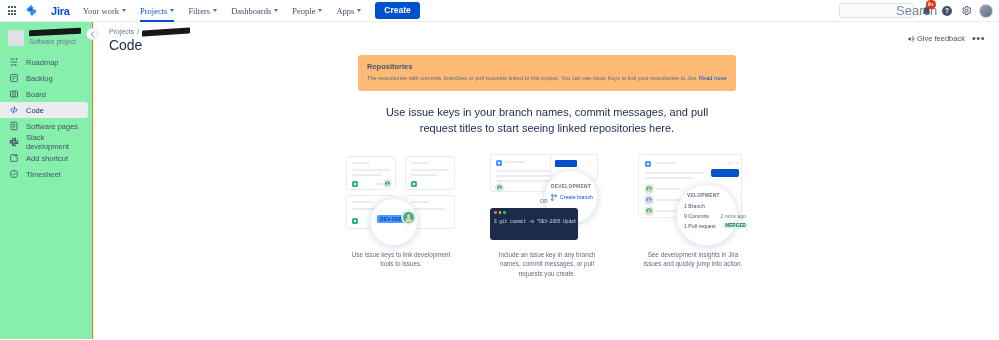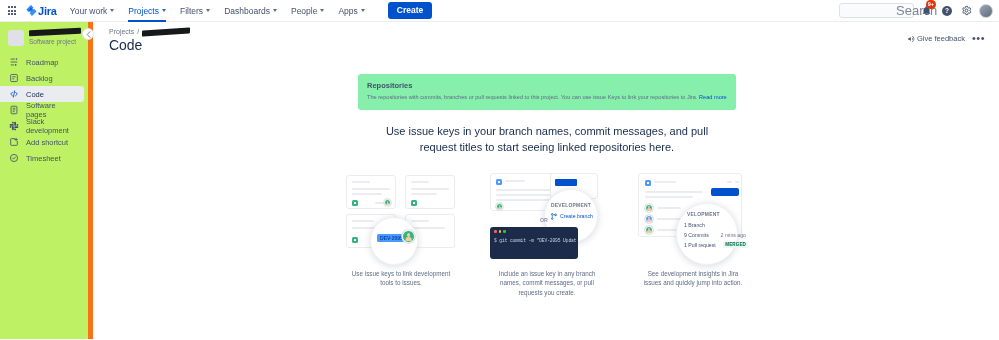--- a/index.html
+++ b/index.html
@@ -29,53 +29,54 @@
     border-radius: 3px;
   }
   .grid-dots {
     display: grid;
     grid-template-columns: repeat(3, 2px);
     grid-template-rows: repeat(3, 2px);
     gap: 1.3px;
   }
   .grid-dots i { background: #42526e; width: 2px; height: 2px; border-radius: 0.5px; }
 
-  .jira-logo { display: flex; align-items: center; gap: 0; padding: 0 5px 0 3px; }
+  .jira-logo { display: flex; align-items: center; gap: 13px; padding: 0 5px 0 3px; }
   .jira-mark { width: 13px; height: 13px; display:block; }
   .jira-word {
     font-size: 11px; font-weight: bold; color: #0052cc;
     letter-spacing: -0.2px;
   }
 
   .nav-item {
     font-size: 8.5px;
     color: #42526e;
     padding: 4px 6px;
     display: flex; align-items: center; gap: 3px;
     height: 22px;
     white-space: nowrap;
     position: relative;
+    font-family: Liberation Serif, serif;
   }
   .nav-item.active { color: #0052cc; }
   .nav-item.active::after {
     content: ""; position: absolute; left: 6px; right: 6px; bottom: 0;
     height: 2px; background: #0052cc;
   }
   .caret {
     width: 0; height: 0;
     border-left: 2.5px solid transparent;
     border-right: 2.5px solid transparent;
     border-top: 3px solid currentColor;
     opacity: .85;
   }
   .create-btn {
     background: #0052cc; color: #fff;
     font-size: 8.5px; font-weight: 600;
     padding: 3px 9px; border-radius: 3px;
-    border: none; margin-left: 15px; cursor: pointer;
+    border: none; margin-left: 6px; cursor: pointer;
     line-height: 1.3;
   }
 
   .nav-right { margin-left: auto; display: flex; align-items: center; gap: 5px; }
   .search-box {
     display: flex; align-items: center; gap: 4px;
     border: 1px solid #dfe1e6; border-radius: 3px;
     background: #fafbfc;
     height: 15px; width: 75px;
     padding: 0 5px;
@@ -98,22 +99,22 @@
     background: linear-gradient(145deg,#9aa7b5,#5d6b7e);
     border: 1px solid #c9ced6;
   }
 
   
   .shell { display: flex; height: calc(340px - 23px); }
 
   
   .sidebar {
     width: 93px; min-width: 93px;
-    background: #bef264;
-    border-right: 5px solid #f97316;
+    background: #86efac;
+    border-right: 1px solid #f97316;
     padding-top: 4px;
     position: relative;
   }
   .proj-head {
     display: flex; align-items: flex-start; gap: 5px;
     padding: 3px 7px 6px 8px;
   }
   .proj-avatar {
     width: 16px; height: 16px; border-radius: 3px;
     background: #dfe1e6; flex-shrink: 0; margin-top: 1px;
@@ -170,23 +171,23 @@
 
   .head-actions { margin-left: auto; display: flex; align-items: center; gap: 7px; padding-top: 6px; }
   .feedback-btn {
     display: flex; align-items: center; gap: 2px;
     font-size: 7.5px; color: #42526e; cursor: pointer;
   }
   .more-btn { font-size: 11px; color: #42526e; cursor: pointer; line-height: 0.6; letter-spacing: 0.5px; }
 
   
   .info-panel {
-    margin: 21px auto 0;
+    margin: 2px auto 0;
     width: 378px;
-    background: #86efac;
+    background: #fdba74;
     border-radius: 3px;
     padding: 7px 9px 9px;
   }
   .info-title { font-size: 7.5px; font-weight: 600; color: #42526e; margin-bottom: 3px; }
   .info-desc { font-size: 5.6px; color: #5e6c84; line-height: 1.45; }
   .info-desc a { color: #0052cc; text-decoration: none; }
 
   
   .empty-heading {
     margin: 14px auto 0;
@@ -405,20 +406,27 @@
       </div>
 
       <div class="side-item">
         <svg class="side-ico" viewBox="0 0 24 24">
           <rect x="4" y="3.5" width="16" height="17" rx="2" fill="none" stroke="currentColor" stroke-width="2"></rect>
           <path stroke="currentColor" stroke-width="2" d="M8 9h8M8 14h5"></path>
         </svg>
         <span>Backlog</span>
       </div>
 
+      <div class="side-item">
+        <svg class="side-ico" viewBox="0 0 24 24">
+          <rect x="3.5" y="5" width="17" height="14" rx="2" fill="none" stroke="currentColor" stroke-width="2"></rect>
+          <path stroke="currentColor" stroke-width="2" d="M9.3 5v14M14.7 5v14"></path>
+        </svg>
+        <span>Board</span>
+      </div>
 
       <div class="side-item active">
         <svg class="side-ico" viewBox="0 0 24 24">
           <path fill="none" stroke="currentColor" stroke-width="2.1" stroke-linecap="round" stroke-linejoin="round" d="M8.5 7.5 4 12l4.5 4.5M15.5 7.5 20 12l-4.5 4.5M13.4 4.6l-2.8 14.8"></path>
         </svg>
         <span>Code</span>
       </div>
 
       <div class="side-item">
         <svg class="side-ico" viewBox="0 0 24 24">

